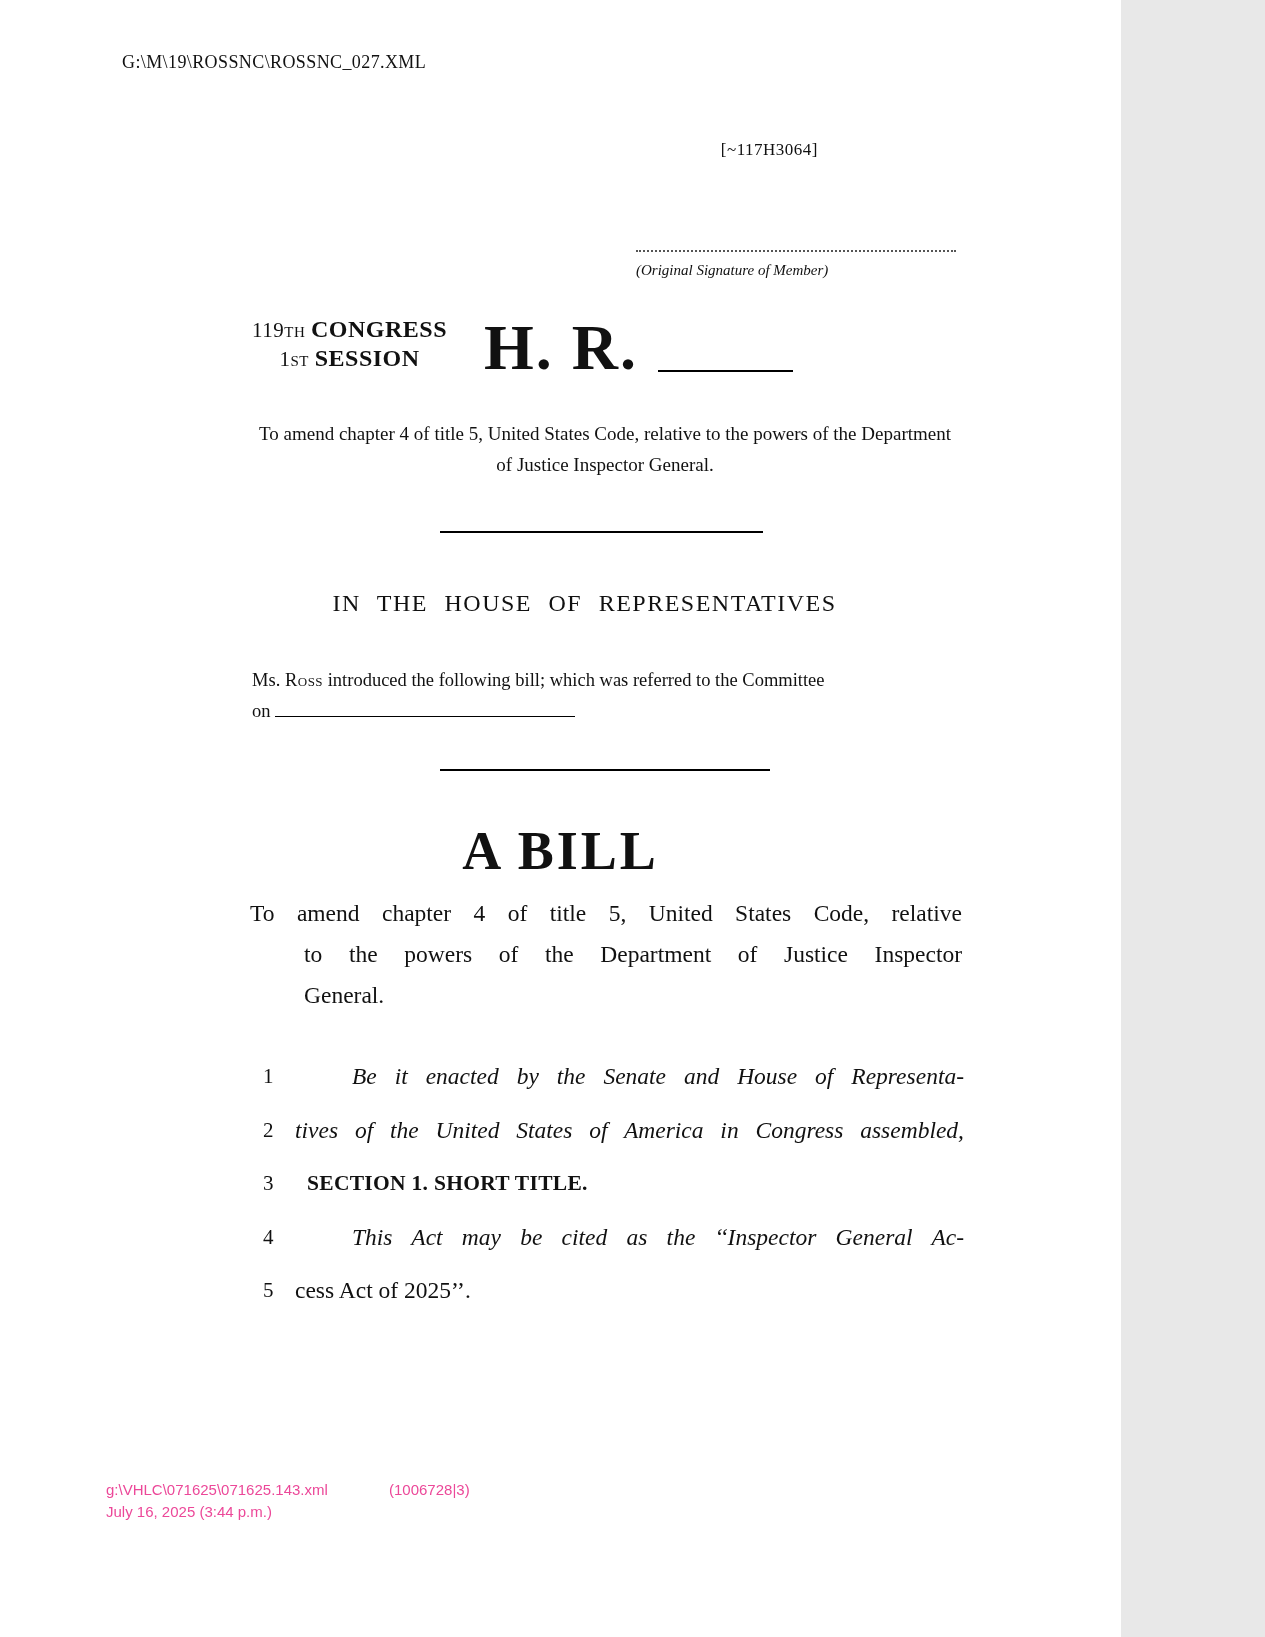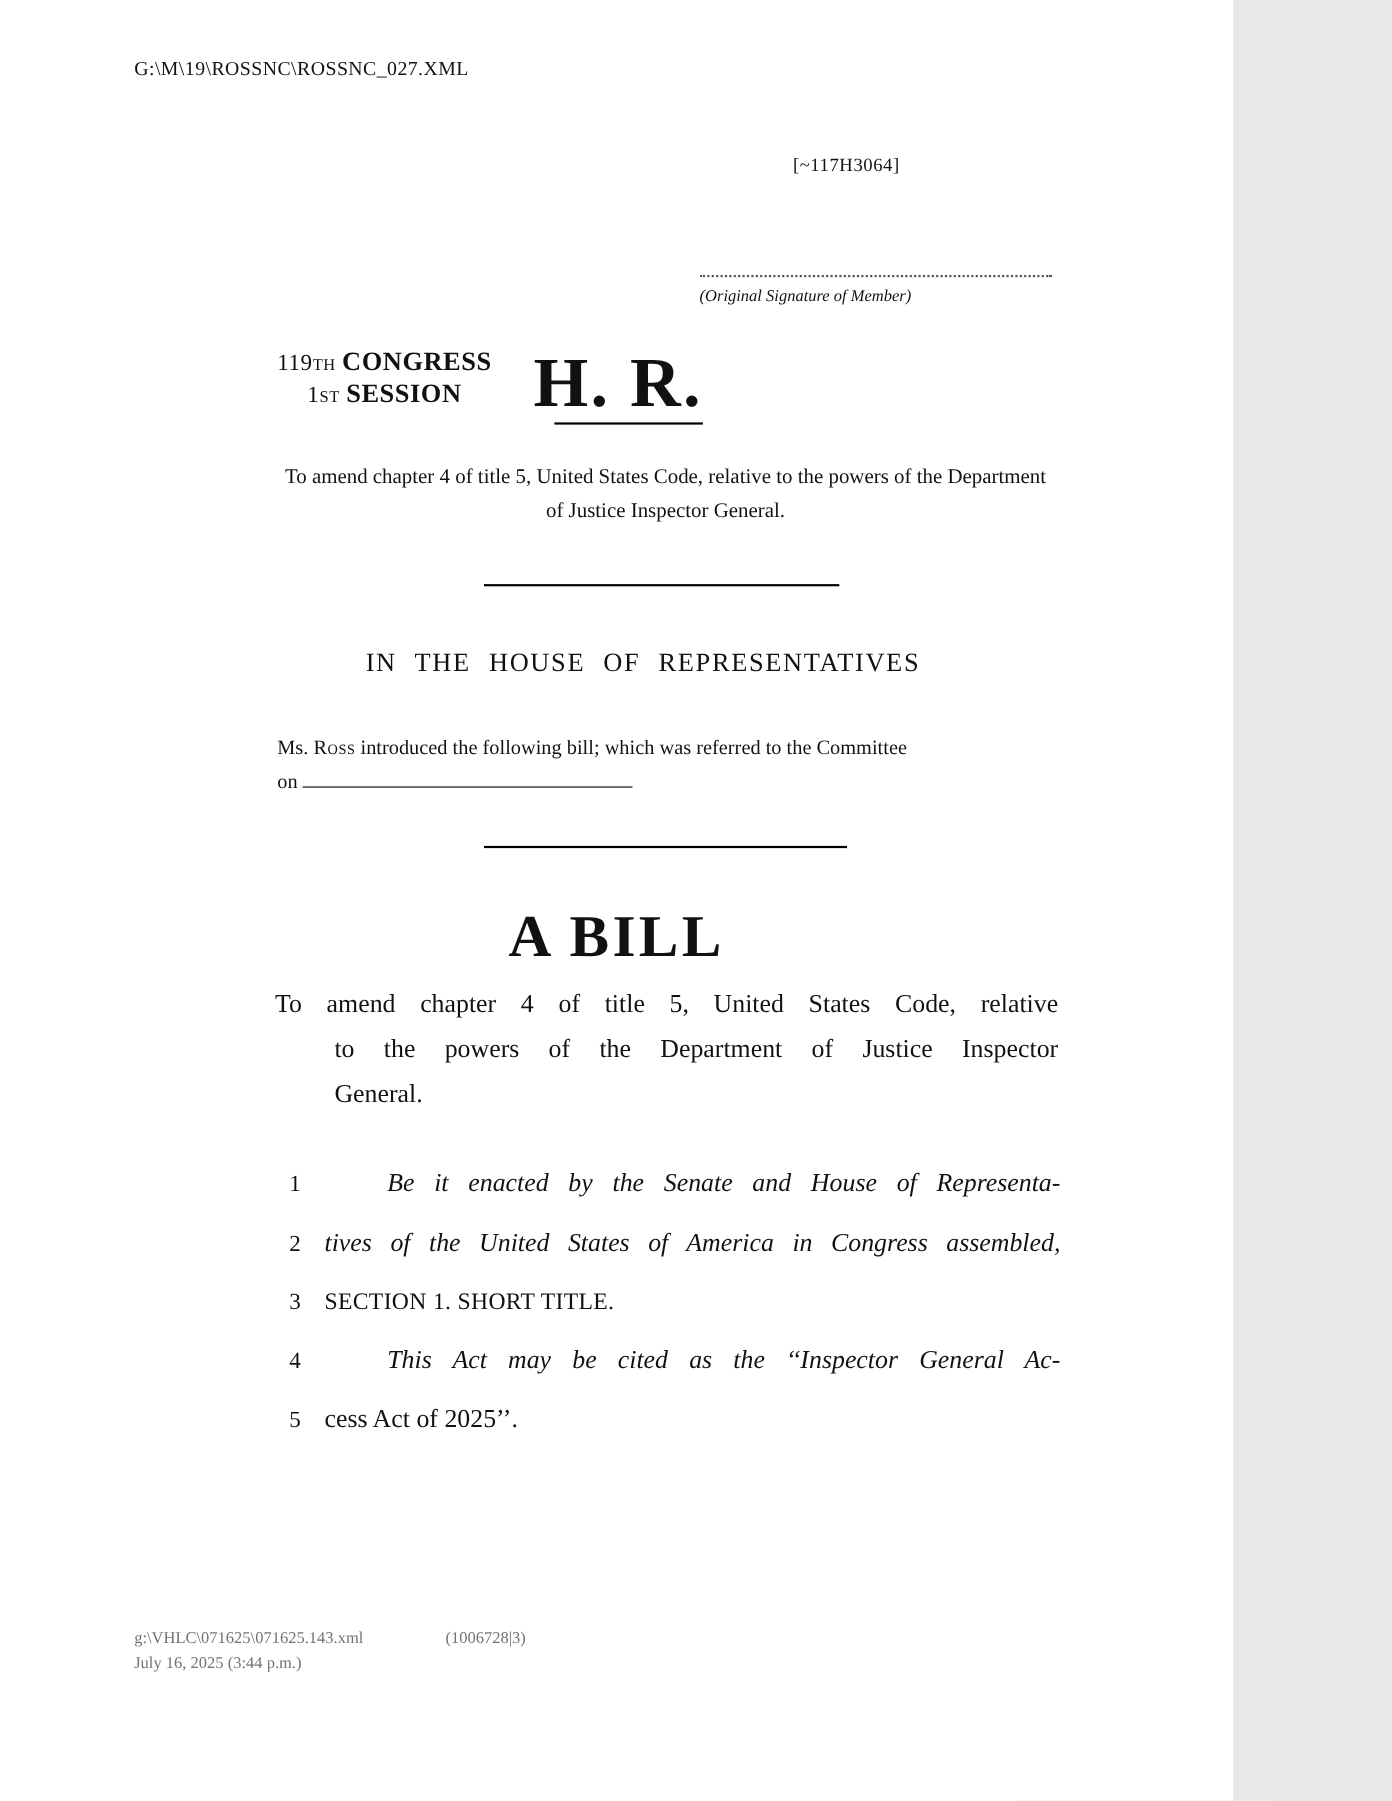--- a/index.html
+++ b/index.html
@@ -52,22 +52,20 @@
     line-height: 26px;
   }
   .congress-line { font-size: 21px; letter-spacing: 0.5px; white-space: nowrap; }
   .ord { font-size: 15px; }
   .cs-word { font-size: 24px; font-weight: bold; }
 
   .hr-row {
     position: absolute;
     left: 484px; top: 312px;
     display: flex;
-    align-items: flex-end;
-    flex-direction: column;
   }
   .hr-title {
     font-size: 64px;
     font-weight: bold;
     letter-spacing: 2px;
     line-height: 72px;
   }
   .hr-blank {
     width: 135px;
     border-bottom: 2.5px solid #000;
@@ -150,31 +148,31 @@
     width: 45px;
     padding-left: 13px;
     flex-shrink: 0;
     font-size: 21px;
   }
   .bill-line .text {
     flex: 1;
     font-size: 23.5px;
   }
   .text.italic { font-style: italic; }
-  .text.bold   { font-weight: normal; font-size: 21.5px; letter-spacing: 0.3px; }
+  .text.bold   { font-weight: bold; font-size: 21.5px; letter-spacing: 0.3px; margin-left: 12px; }
   .text.indent { text-indent: 57px; }
   .text.justify { text-align: justify; text-align-last: justify; font-style: italic; }
 
   .footer {
     position: absolute;
-    left: 122px; top: 1479px;
-    font-family: Liberation Serif, serif;
+    left: 106px; top: 1479px;
+    font-family: Liberation Sans, sans-serif;
     font-size: 15px;
     line-height: 22px;
-    color: #737373;
+    color: #ec4899;
   }
   .footer-line1 { position: relative; }
   .footer-docid { position: absolute; left: 283px; top: 0; }
 </style>
 </head>
 <body>
 
 <div class="page">
 
   <div class="header-path">G:\M\19\ROSSNC\ROSSNC_027.XML</div>

